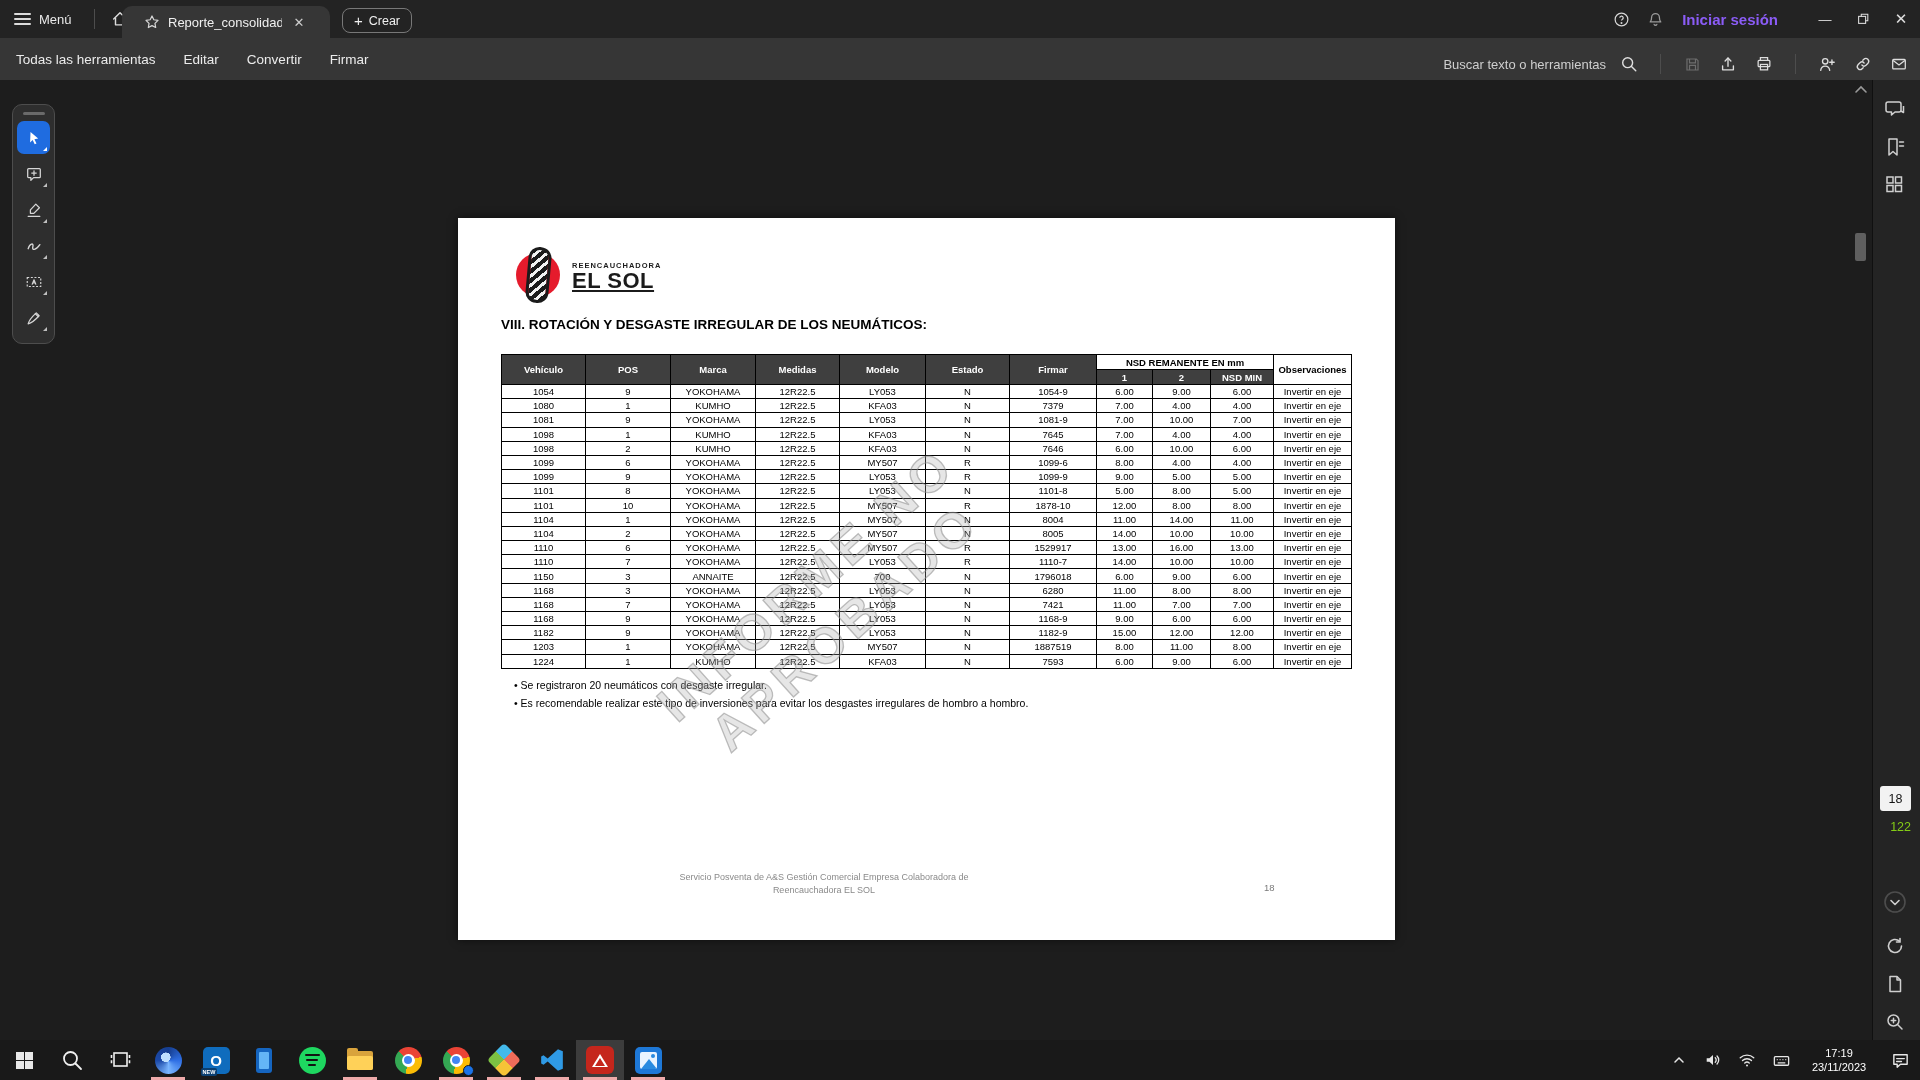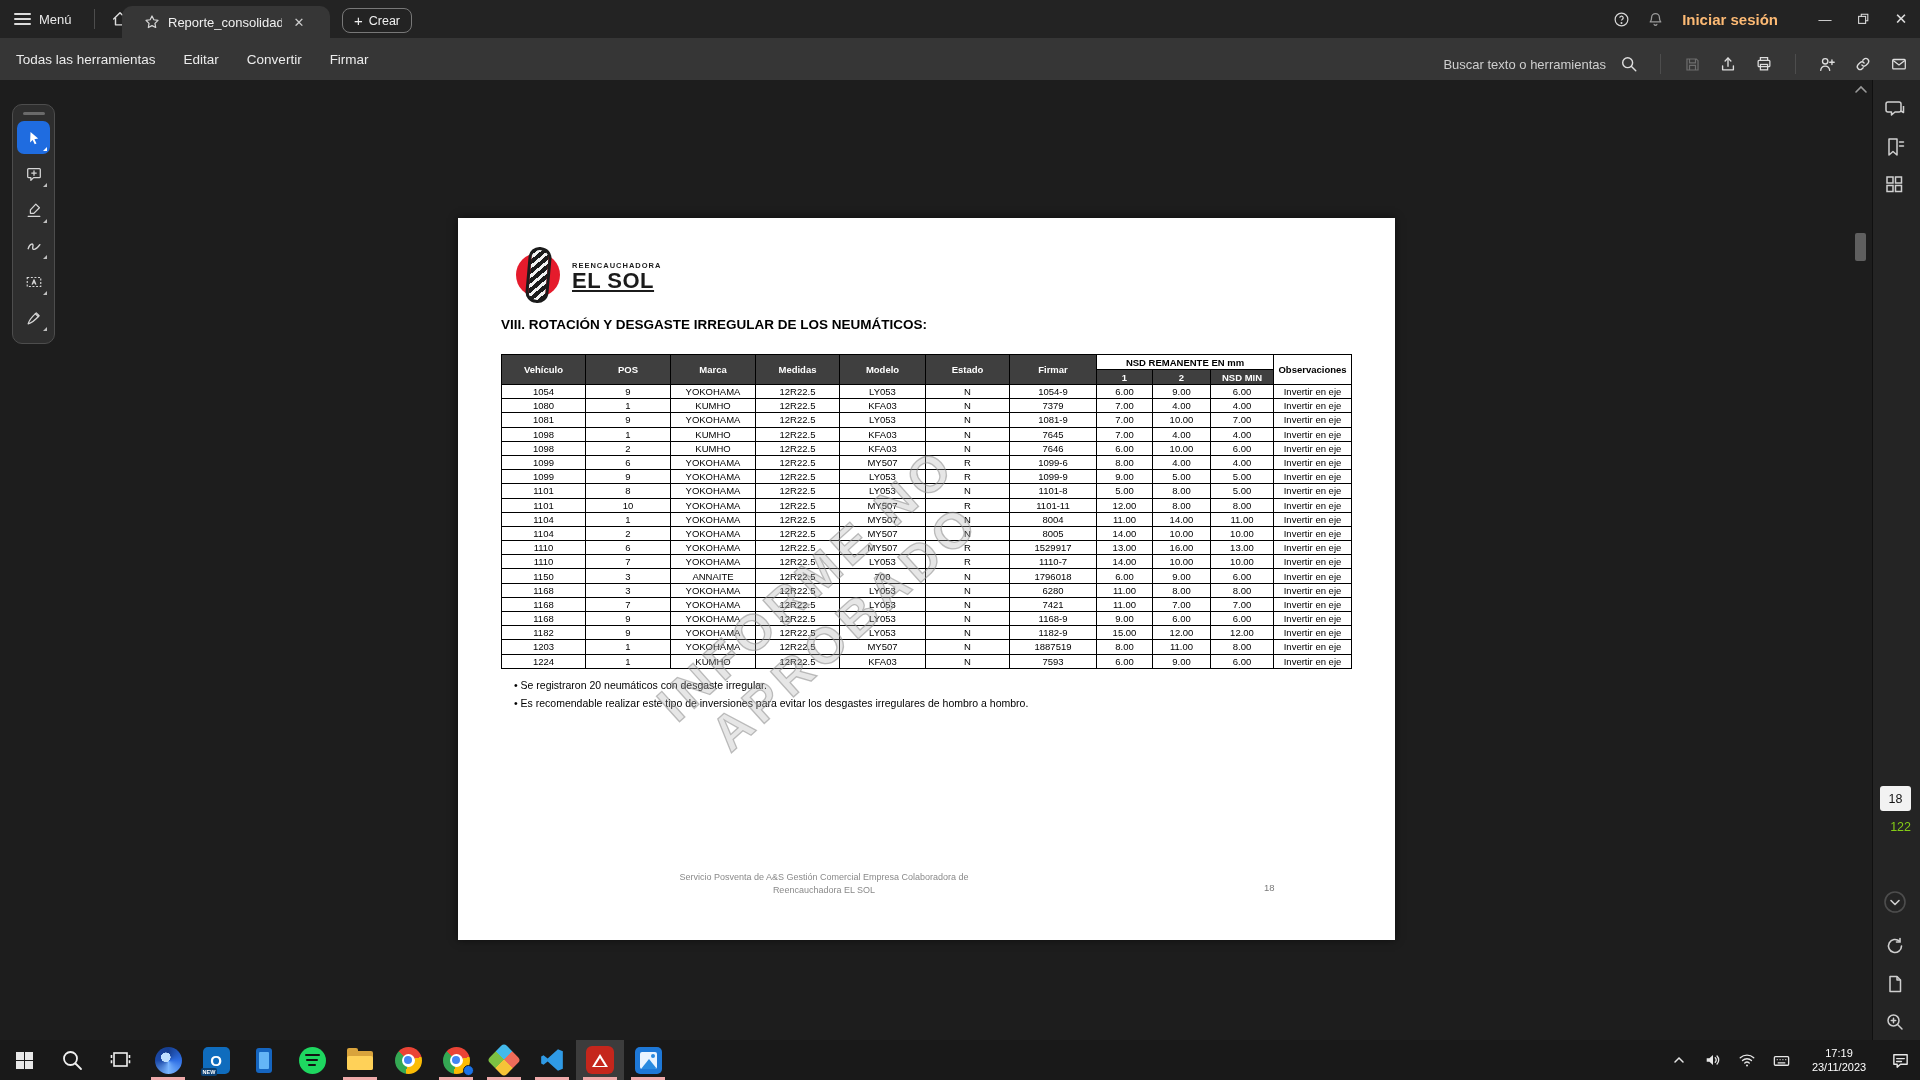--- a/index.html
+++ b/index.html
@@ -16,21 +16,21 @@
   .vsep { width:1px; height:20px; background:#4d4d4d; margin:0 8px; }
   .home-btn { width:34px; height:38px; display:flex; align-items:center; justify-content:center; color:#dcdcdc; }
   #doc-tab { position:absolute; left:122px; top:6px; width:208px; height:32px; background:#363636;
     border-radius:10px 10px 0 0; display:flex; align-items:center; padding:0 22px; gap:8px; color:#f0f0f0; }
   #doc-tab .tab-title { font-size:13px; white-space:nowrap; overflow:hidden; flex:1; }
   .tab-x { color:#cccccc; font-size:13px; width:18px; text-align:center; }
   #create-btn { position:absolute; left:342px; top:8px; height:25px; border:1px solid #787878; border-radius:8px;
     display:flex; align-items:center; gap:6px; padding:0 11px; color:#f0f0f0; font-size:12.5px; }
   .tb-right { position:absolute; right:0; top:0; height:38px; display:flex; align-items:center; gap:0; }
   .tb-icon { width:34px; height:38px; display:flex; align-items:center; justify-content:center; color:#d8d8d8; }
-  #signin { color:#fdba74; font-size:15px; font-weight:700; margin:0 28px 0 10px; }
+  #signin { color:#8b5cf6; font-size:15px; font-weight:700; margin:0 28px 0 10px; }
   .winbtn { width:38px; height:38px; display:flex; align-items:center; justify-content:center; color:#e0e0e0; font-size:13px; }
 
   
   #menubar { position:absolute; top:38px; left:0; width:1920px; height:42px; background:#363636; z-index:39;
     display:flex; align-items:center; }
   .mb-item { color:#ececec; font-size:13.5px; margin-right:28px; }
   .mb-item:first-child { margin-left:16px; }
   .mb-right { position:absolute; right:8px; top:0; height:52px; display:flex; align-items:center; gap:10px; }
   .search-lbl { color:#cfcfcf; font-size:13px; }
   .act-icon { width:26px; height:30px; display:flex; align-items:center; justify-content:center; color:#dedede; }
@@ -441,21 +441,21 @@
           <td>5.00</td>
           <td>Invertir en eje</td>
         </tr>
         <tr>
           <td>1101</td>
           <td>10</td>
           <td>YOKOHAMA</td>
           <td>12R22.5</td>
           <td>MY507</td>
           <td>R</td>
-          <td>1101-11</td>
+          <td>1878-10</td>
           <td>12.00</td>
           <td>8.00</td>
           <td>8.00</td>
           <td>Invertir en eje</td>
         </tr>
         <tr>
           <td>1104</td>
           <td>1</td>
           <td>YOKOHAMA</td>
           <td>12R22.5</td>

